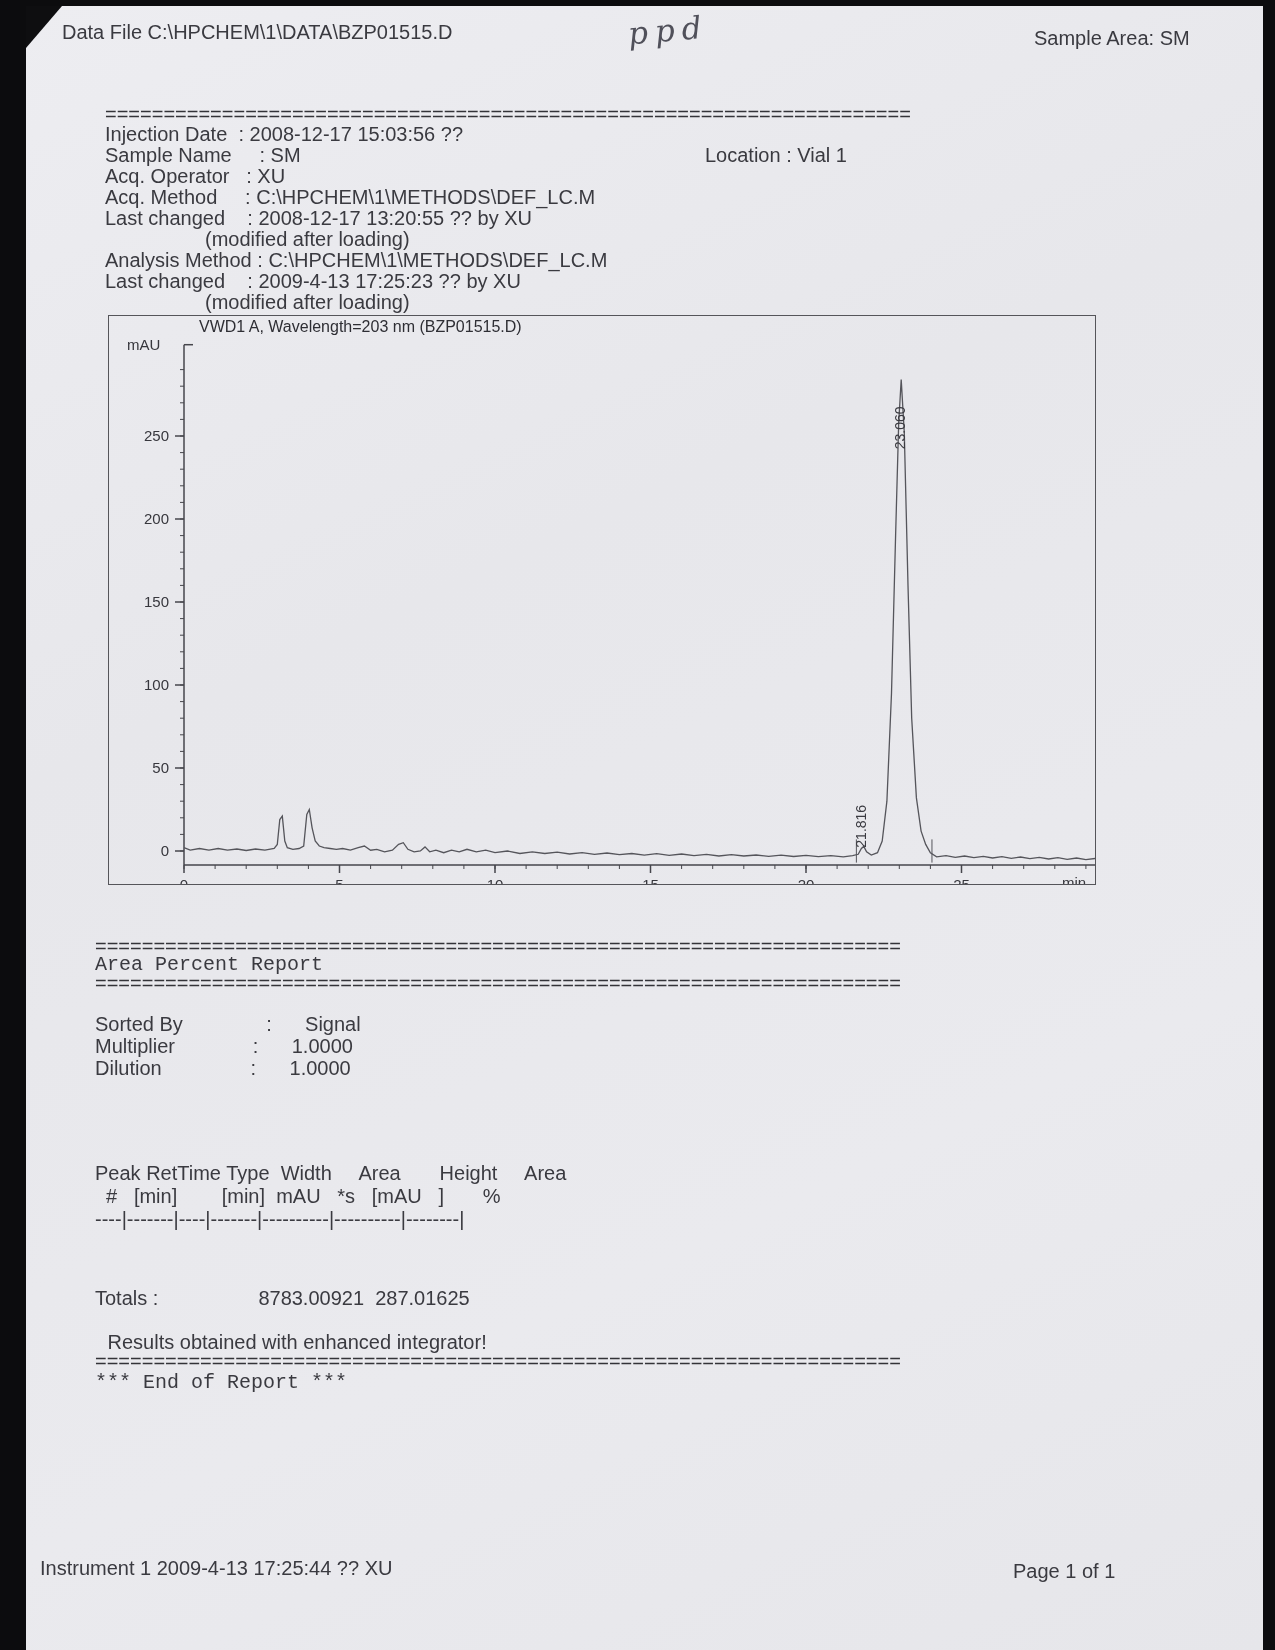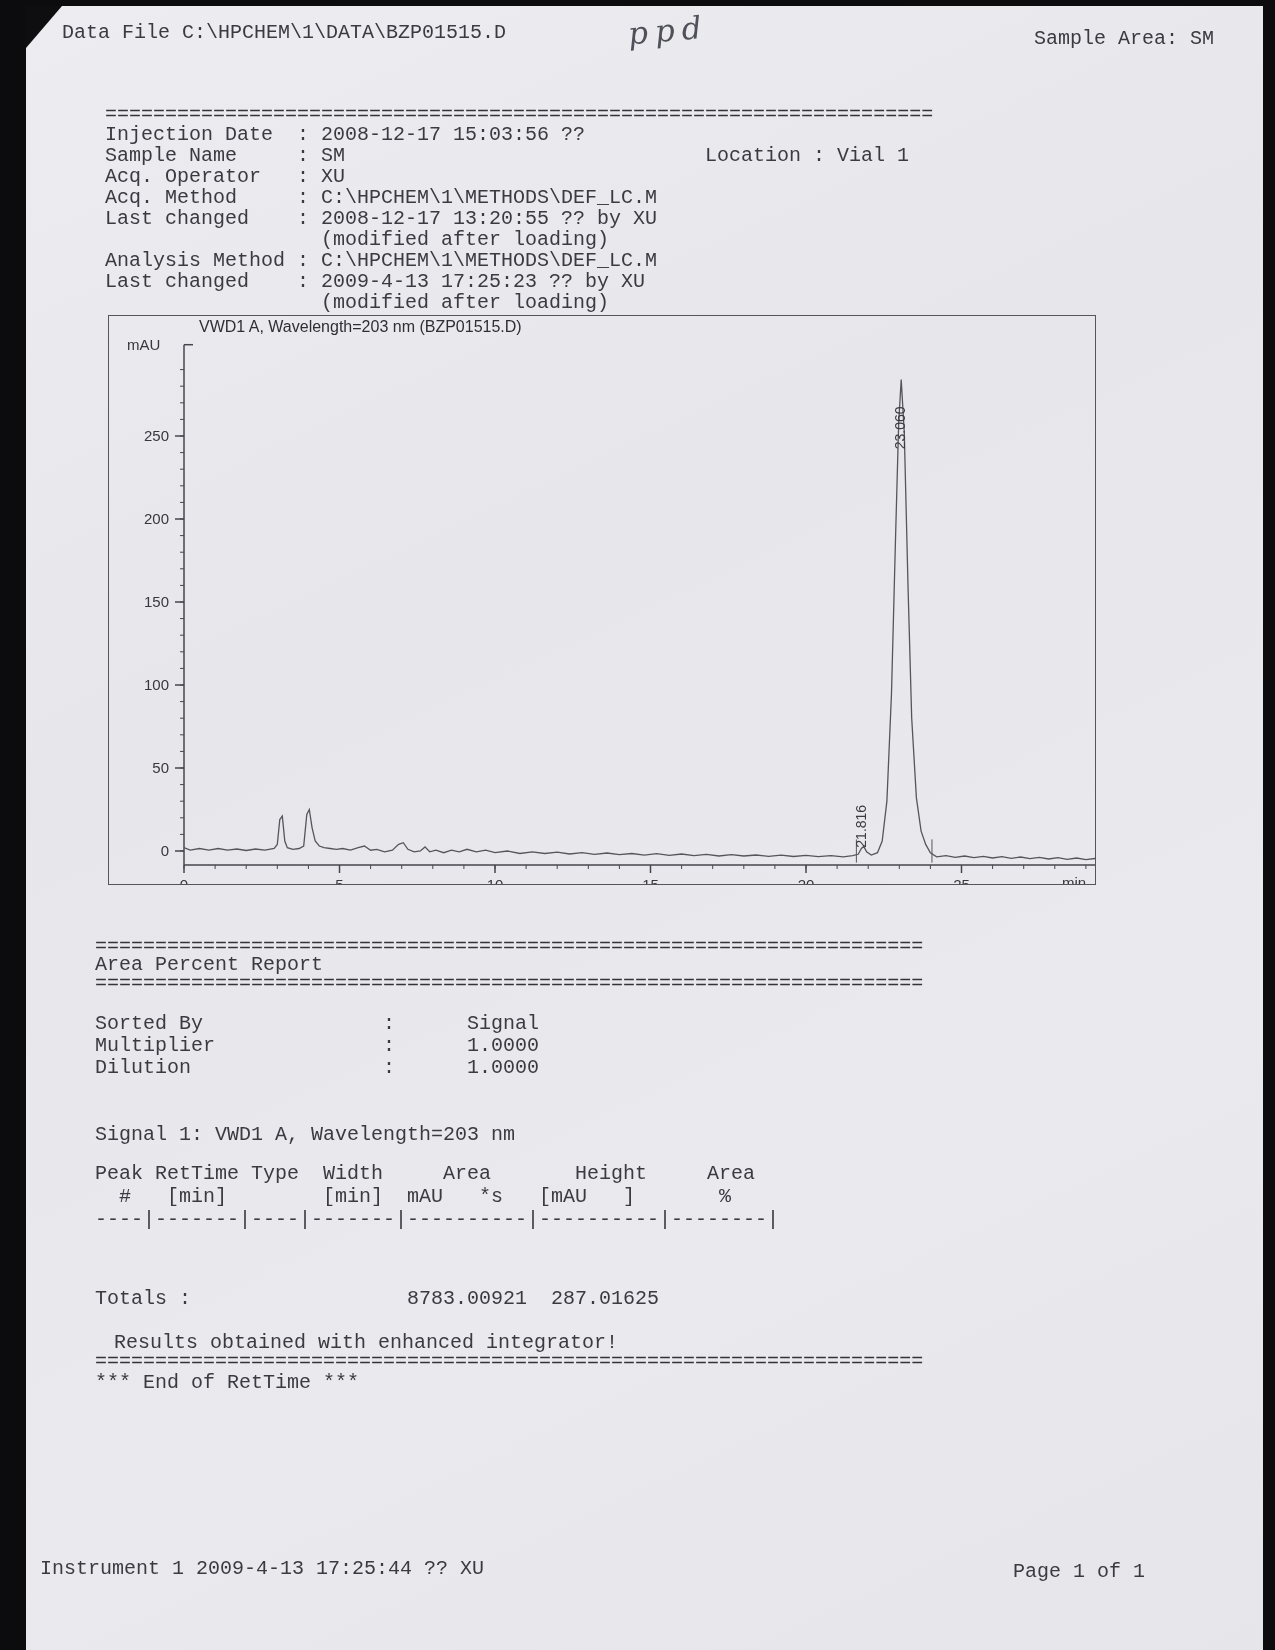--- a/index.html
+++ b/index.html
@@ -12,21 +12,21 @@
   .page{
     position:absolute;left:26px;top:6px;width:1237px;height:1644px;
     background:linear-gradient(155deg,#ededf1 0%,#e7e7eb 35%,#eaeaee 70%,#e6e6ea 100%);
   }
   .wedge{
     position:absolute;left:0;top:0;width:36px;height:42px;
     background:#0e0e10;clip-path:polygon(0 0,100% 0,0 100%);
   }
   .mono{
     position:absolute;white-space:pre;margin:0;
-    font-family:Liberation Mono, monospace;
+    font-family:Liberation Sans, sans-serif;
     font-size:20px;line-height:21px;color:#3a3a40;
   }
   .sep{color:#333338;}
   .hand{
     position:absolute;
     font-family:"DejaVu Serif",serif;font-style:italic;
     font-size:31px;color:#50505a;letter-spacing:7px;
     transform:rotate(-5deg);
   }
   .chartbox{
@@ -170,27 +170,26 @@
   </div>
 
   <pre class="mono sep" style="left:69px;top:930px;">=====================================================================</pre>
   <pre class="centerblock" style="top:948px;">Area Percent Report</pre>
   <pre class="mono sep" style="left:69px;top:967px;">=====================================================================</pre>
 
   <pre class="mono" style="left:69px;top:1007px;line-height:22px;">Sorted By               :      Signal
 Multiplier              :      1.0000
 Dilution                :      1.0000</pre>
 
-  <pre class="mono" style="left:69px;top:1118px;">Signal 1: VWD1 A, Wavelength=203 nm</pre>
 
   <pre class="mono" style="left:69px;top:1179px;line-height:23px;">  #   [min]        [min]  mAU   *s   [mAU   ]       %</pre>
   <pre class="mono" style="left:69px;top:1156px;line-height:23px;">Peak RetTime Type  Width     Area       Height     Area</pre>
   <pre class="mono" style="left:69px;top:1202px;line-height:23px;">----|-------|----|-------|----------|----------|--------|</pre>
 
   <pre class="mono" style="left:69px;top:1282px;">Totals :                  8783.00921  287.01625</pre>
 
   <pre class="mono" style="left:76px;top:1326px;"> Results obtained with enhanced integrator!</pre>
   <pre class="mono sep" style="left:69px;top:1345px;">=====================================================================</pre>
-  <pre class="centerblock" style="top:1366px;">*** End of RetTime ***</pre>
+  <pre class="centerblock" style="top:1366px;">*** End of Report ***</pre>
 
   <pre class="mono" style="left:14px;top:1552px;">Instrument 1 2009-4-13 17:25:44 ?? XU</pre>
   <pre class="mono" style="left:987px;top:1555px;text-align:center;">Page 1 of 1</pre>
 </div>
 
 </body></html>

